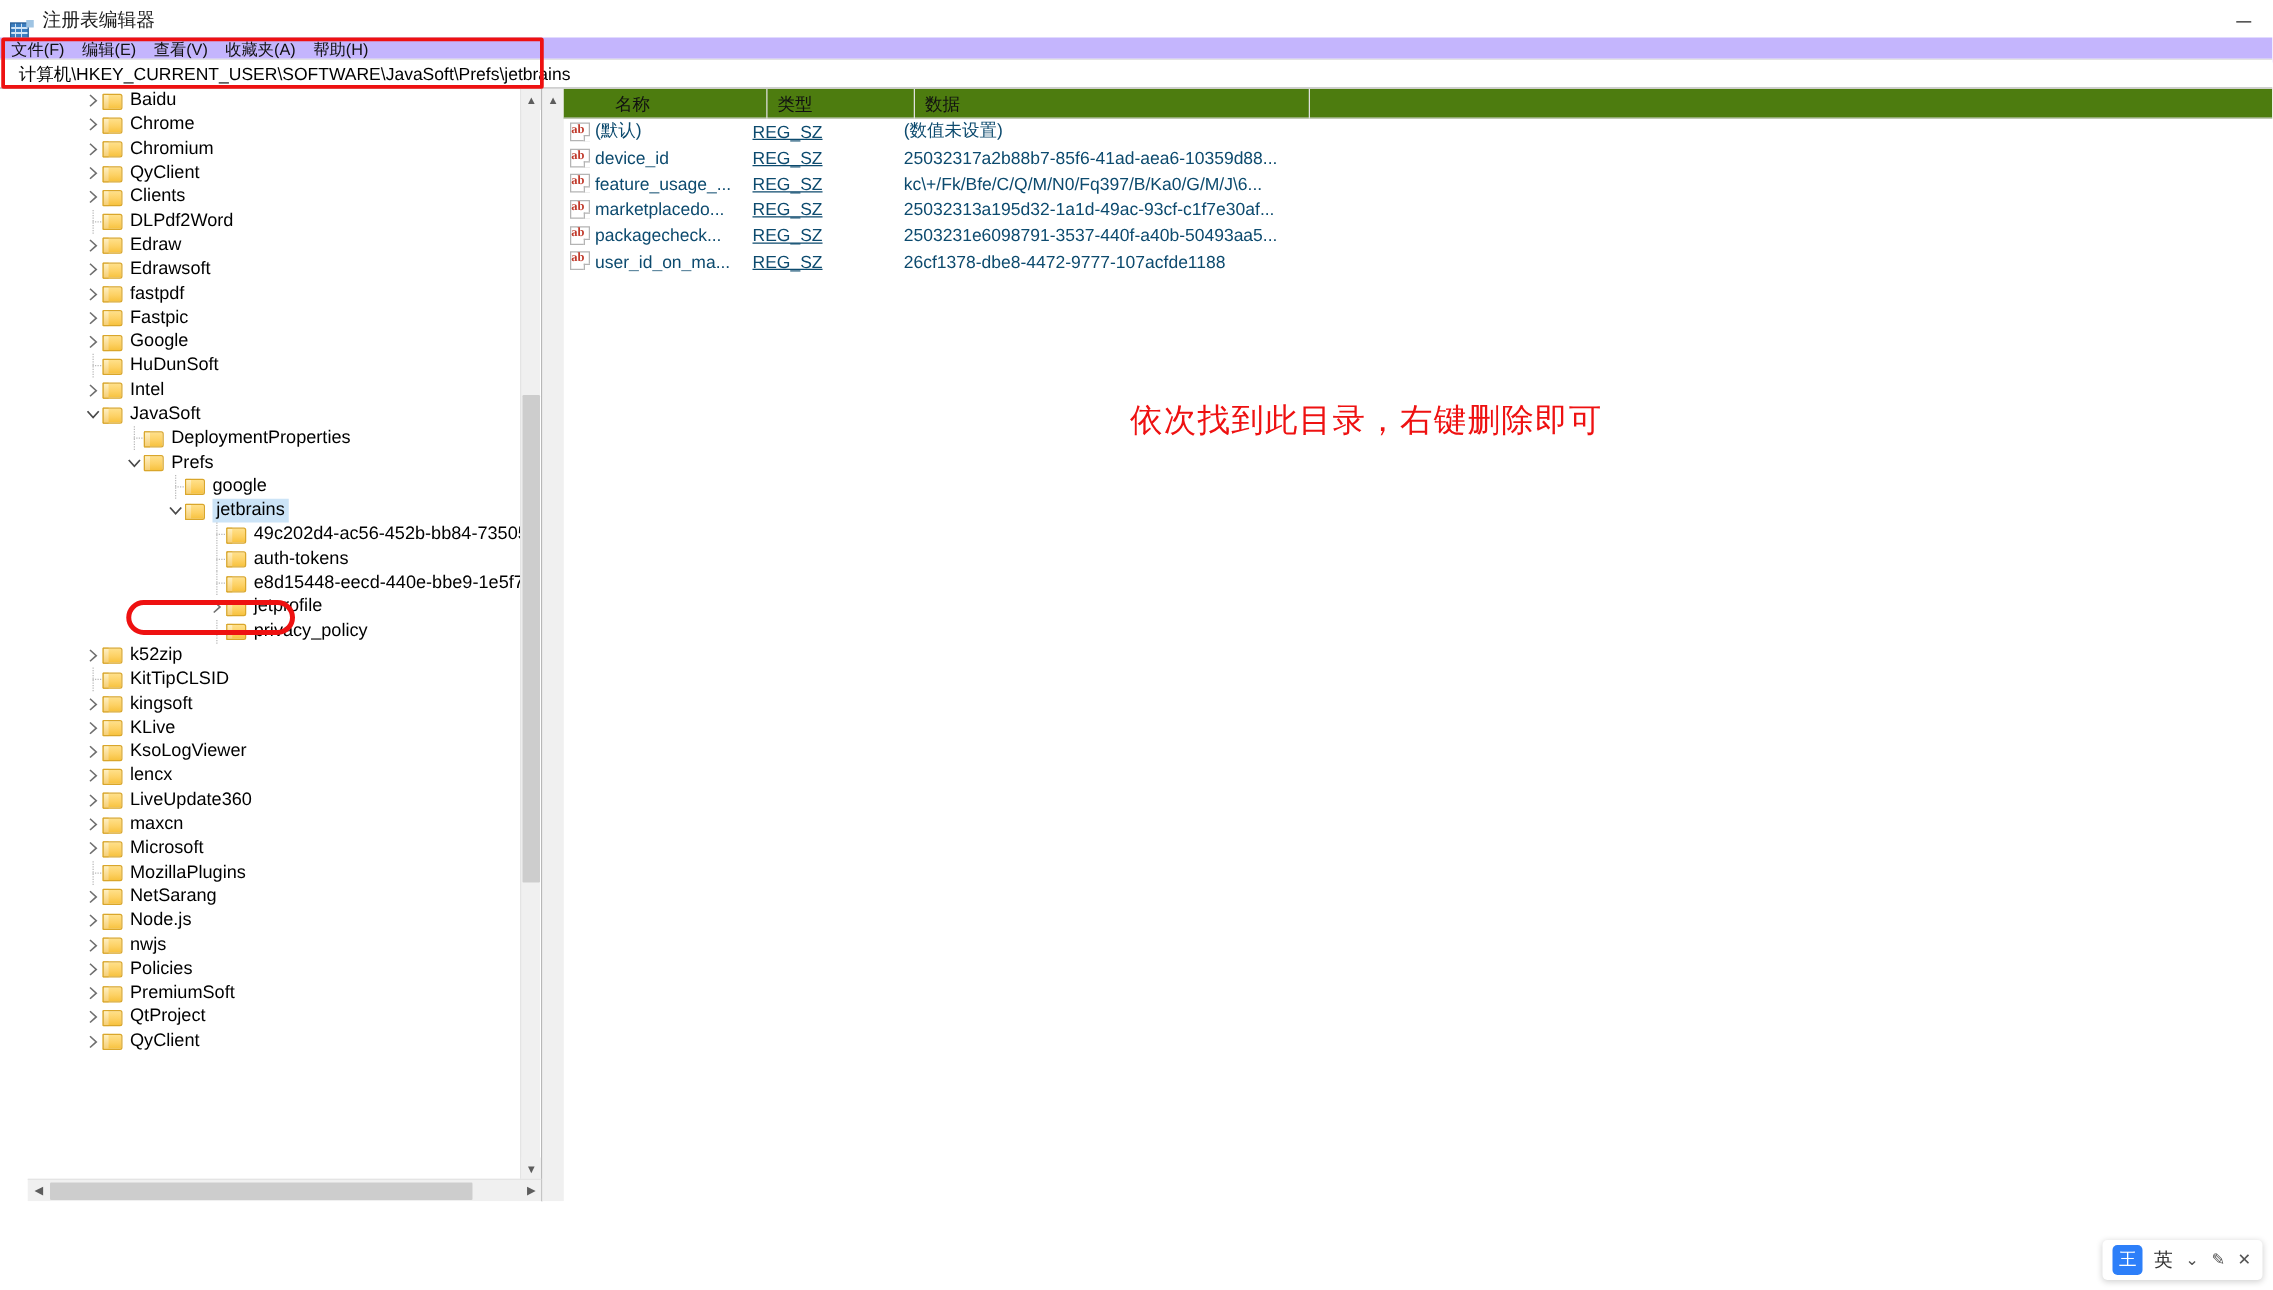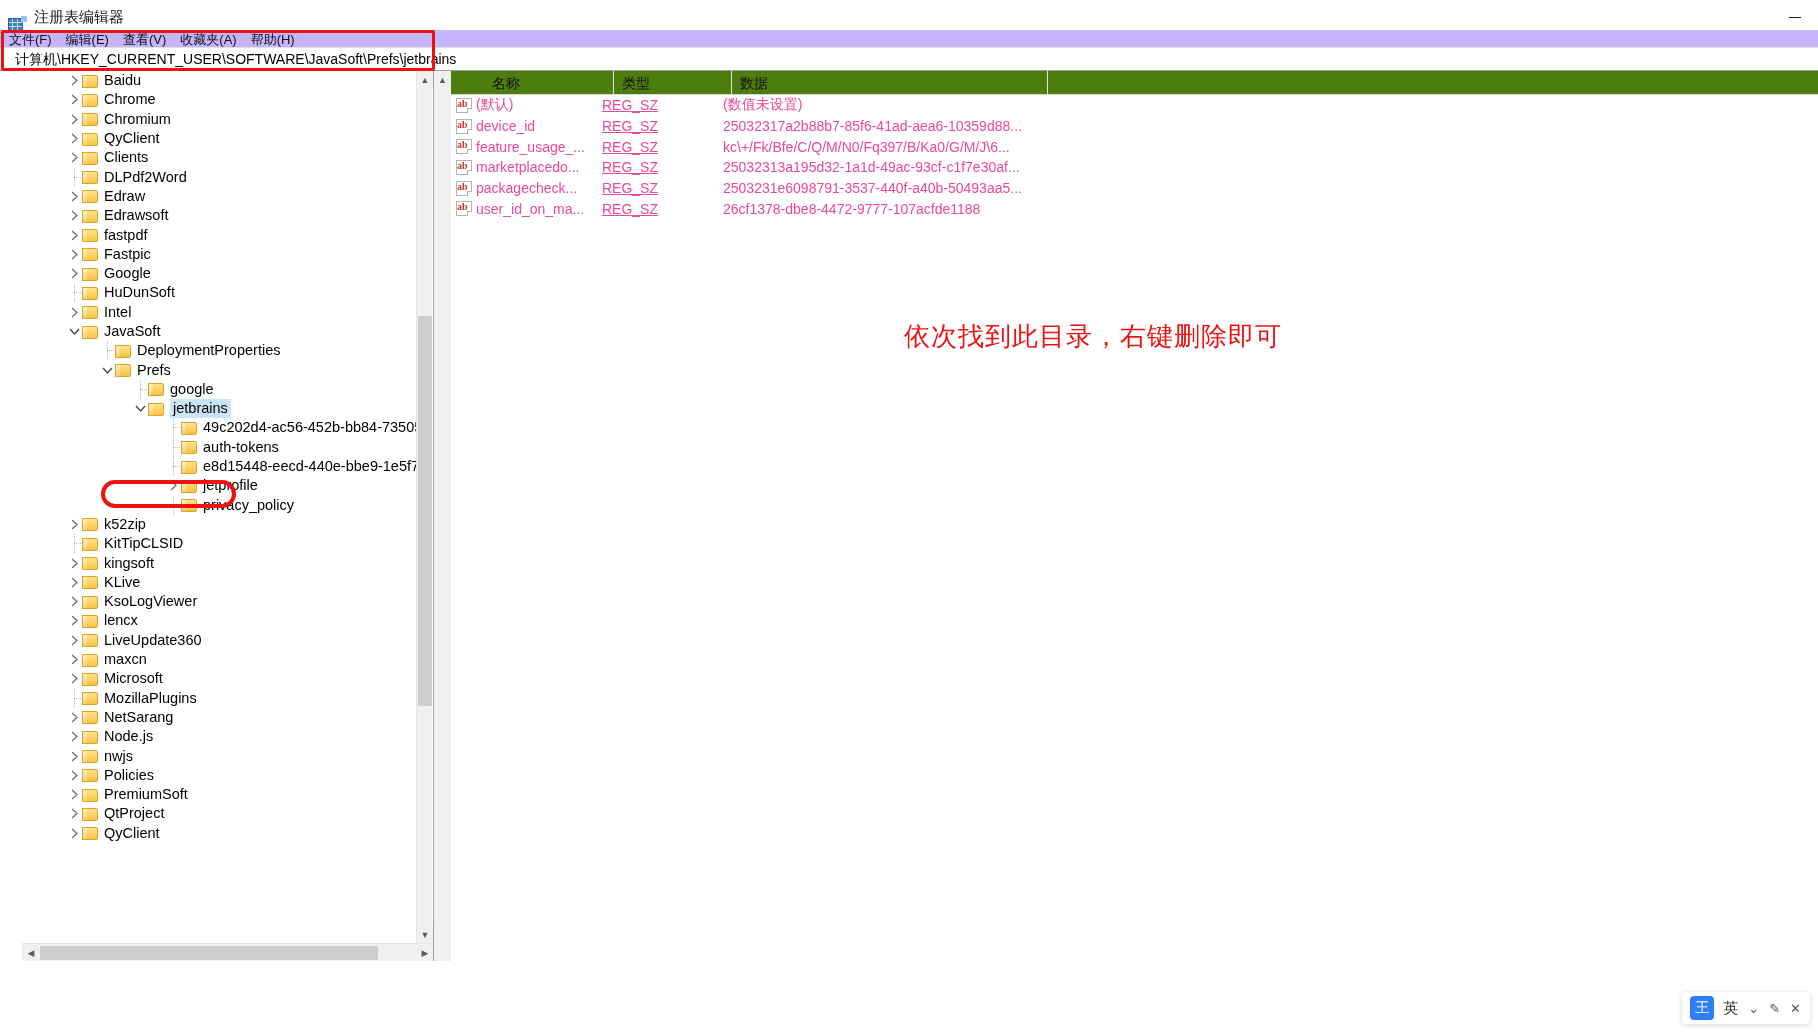--- a/index.html
+++ b/index.html
@@ -284,21 +284,21 @@
   .lh-name { width: 130px; }
   .lh-type { width: 118px; }
   .lh-data { width: 316px; }
   .list-rows {
     position: absolute; left: 17px; top: 24px;
     right: 0; bottom: 0;
   }
   .lrow {
     height: 20.7px;
     display: flex; align-items: center;
-    font-size: 14px; color: #ec4899;
+    font-size: 14px; color: #0c4a6e;
     white-space: nowrap;
   }
   .val-icon {
     width: 16px; height: 15px;
     margin-left: 5px; margin-right: 4px;
     flex: 0 0 auto;
     position: relative;
     background: #ffffff;
     border: 1px solid #b4b4b4;
   }

